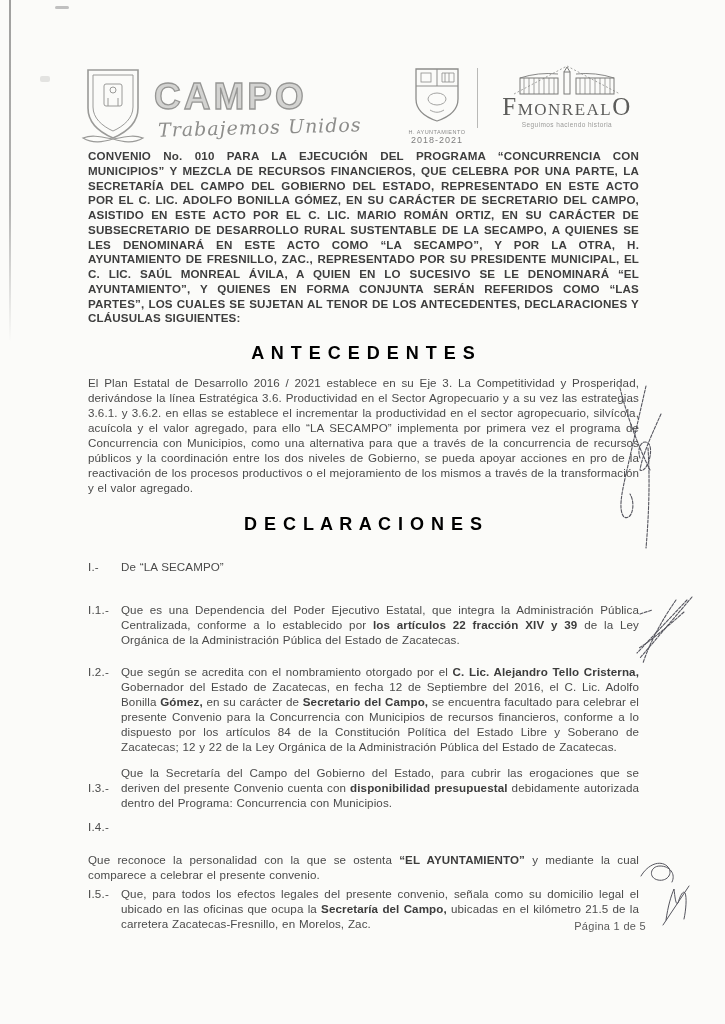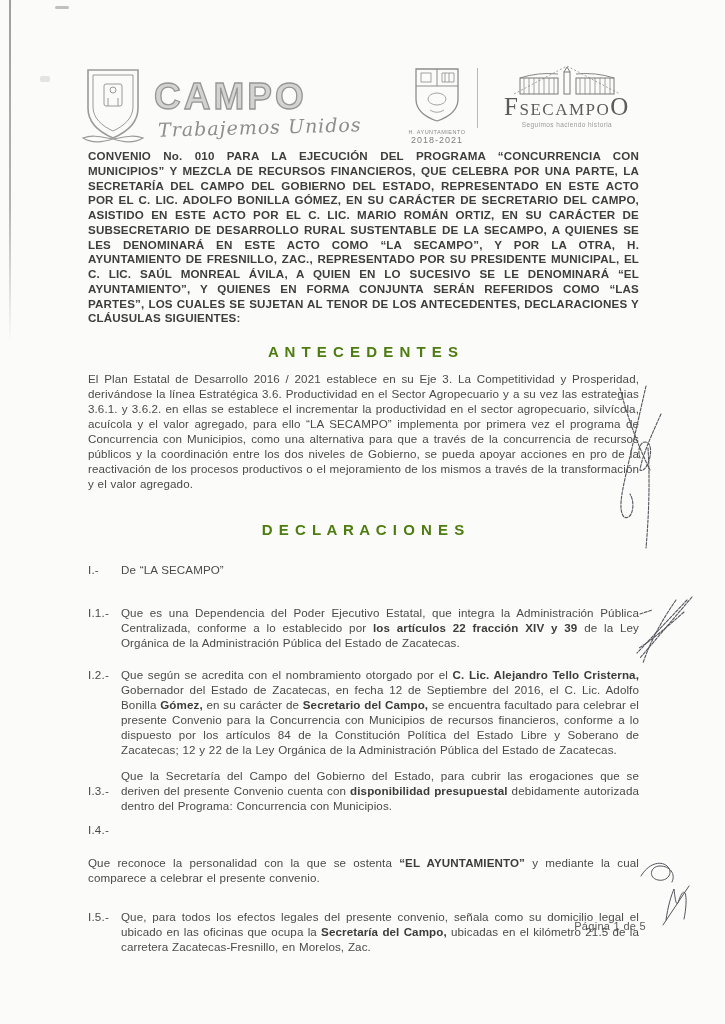--- a/index.html
+++ b/index.html
@@ -48,39 +48,39 @@
   .fres-word .bigcap{font-size:25px;}
   .fres-tagline{font-size:6.5px;color:#9b9b99;letter-spacing:.4px;}
 
   
   .content{position:absolute;left:88px;top:149px;width:551px;}
   .intro{
     margin:0;font-size:11.6px;font-weight:bold;line-height:14.75px;
     text-align:justify;color:#3e3e3e;letter-spacing:.15px;word-spacing:.5px;
   }
   .sec-heading{
-    margin:0;text-align:center;font-size:15px;font-weight:bold;
-    color:#4d7c0f;letter-spacing:1px;
+    margin:0;text-align:center;font-size:18px;font-weight:bold;
+    color:#000000;letter-spacing:1px;
   }
   .h-antecedentes{margin-top:17px;}
-  .h-declaraciones{margin-top:30px;text-align:center;}
+  .h-declaraciones{margin-top:19px;text-align:center;}
   .para{
     margin:0;font-size:11.6px;line-height:15px;text-align:justify;
     color:#4a4a4a;letter-spacing:.1px;word-spacing:.4px;
   }
   .p-antecedentes{margin-top:11px;}
   .decl-item{display:flex;font-size:11.6px;line-height:15px;color:#4a4a4a;}
   .decl-item .num{flex:0 0 33px;letter-spacing:.2px;}
   .decl-item .itembody{flex:1;text-align:justify;letter-spacing:.1px;word-spacing:.4px;}
   .it-0{margin-top:24px;}
   .it-1{margin-top:28px;}
   .it-2{margin-top:17px;}
   .it-3{margin-top:11px;align-items:center;}
   .it-4{margin-top:9px;flex-direction:column;}
-  .it-5{margin-top:24px;}
+  .it-5{margin-top:4px;}
   .itembody b, .itembody .seg-b{font-weight:bold;color:#3c3c3c;}
 
   .page-footer{
     position:absolute;right:79px;top:920px;
     font-size:11px;color:#5a5a5a;letter-spacing:.3px;
   }
 
   
   .pen-overlay{position:absolute;left:0;top:0;width:725px;height:1024px;pointer-events:none;}
   .pen-overlay path{fill:none;stroke:#55555e;stroke-linecap:round;}
@@ -136,21 +136,21 @@
           <path d="M2 30 L55 2 L108 30" stroke-width=".7" stroke-dasharray="2 2"></path>
           <path d="M8 14 q18 -6 38 -4 M64 10 q20 -2 38 4" stroke-width=".9"></path>
           <rect x="8" y="14" width="38" height="16"></rect>
           <rect x="64" y="14" width="38" height="16"></rect>
           <path d="M12 14 v16 M17 14 v16 M22 14 v16 M27 14 v16 M32 14 v16 M37 14 v16 M42 14 v16" stroke-width=".7"></path>
           <path d="M68 14 v16 M73 14 v16 M78 14 v16 M83 14 v16 M88 14 v16 M93 14 v16 M98 14 v16" stroke-width=".7"></path>
           <rect x="52" y="8" width="6" height="22"></rect>
           <path d="M52 8 l3 -5 l3 5"></path>
         </g>
       </svg>
-      <div class="fres-word"><span class="bigcap">F</span><span>SECAMPO</span><span class="bigcap">O</span></div>
+      <div class="fres-word"><span class="bigcap">F</span><span>MONREAL</span><span class="bigcap">O</span></div>
       <div class="fres-tagline">Seguimos haciendo historia</div>
     </div>
   </header>
 
   <main class="content">
 
     <p class="intro">CONVENIO No. 010 PARA LA EJECUCIÓN DEL PROGRAMA “CONCURRENCIA CON MUNICIPIOS” Y MEZCLA DE RECURSOS FINANCIEROS, QUE CELEBRA POR UNA PARTE, LA SECRETARÍA DEL CAMPO DEL GOBIERNO DEL ESTADO, REPRESENTADO EN ESTE ACTO POR EL C. LIC. ADOLFO BONILLA GÓMEZ, EN SU CARÁCTER DE SECRETARIO DEL CAMPO, ASISTIDO EN ESTE ACTO POR EL C. LIC. MARIO ROMÁN ORTIZ, EN SU CARÁCTER DE SUBSECRETARIO DE DESARROLLO RURAL SUSTENTABLE DE LA SECAMPO, A QUIENES SE LES DENOMINARÁ EN ESTE ACTO COMO “LA SECAMPO”, Y POR LA OTRA, H. AYUNTAMIENTO DE FRESNILLO, ZAC., REPRESENTADO POR SU PRESIDENTE MUNICIPAL, EL C. LIC. SAÚL MONREAL ÁVILA, A QUIEN EN LO SUCESIVO SE LE DENOMINARÁ “EL AYUNTAMIENTO”, Y QUIENES EN FORMA CONJUNTA SERÁN REFERIDOS COMO “LAS PARTES”, LOS CUALES SE SUJETAN AL TENOR DE LOS ANTECEDENTES, DECLARACIONES Y CLÁUSULAS SIGUIENTES:</p>
 
     <h2 class="sec-heading h-antecedentes">A N T E C E D E N T E S</h2>
 

